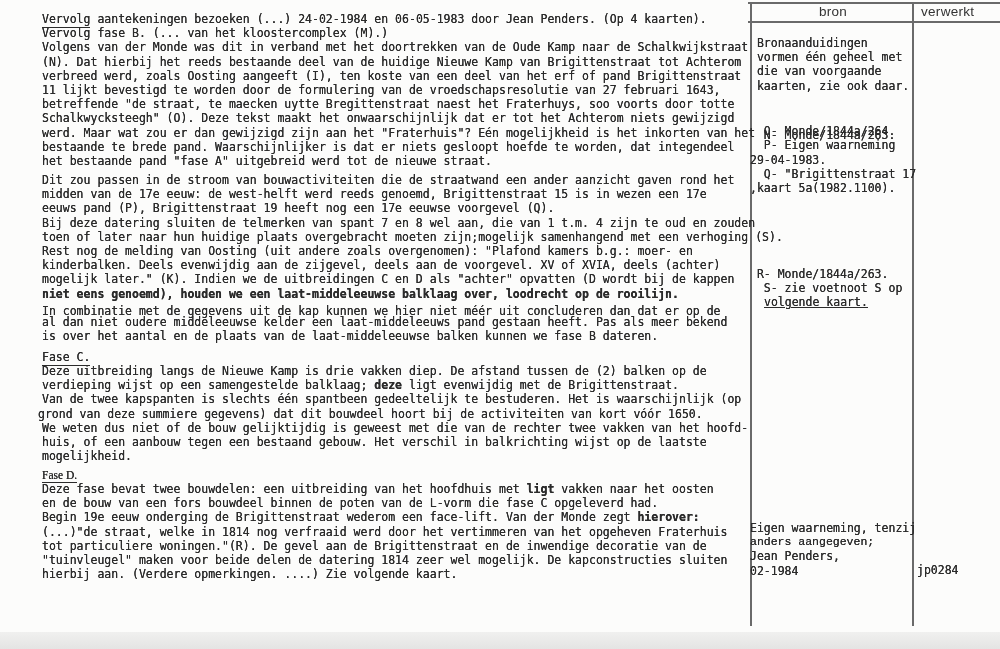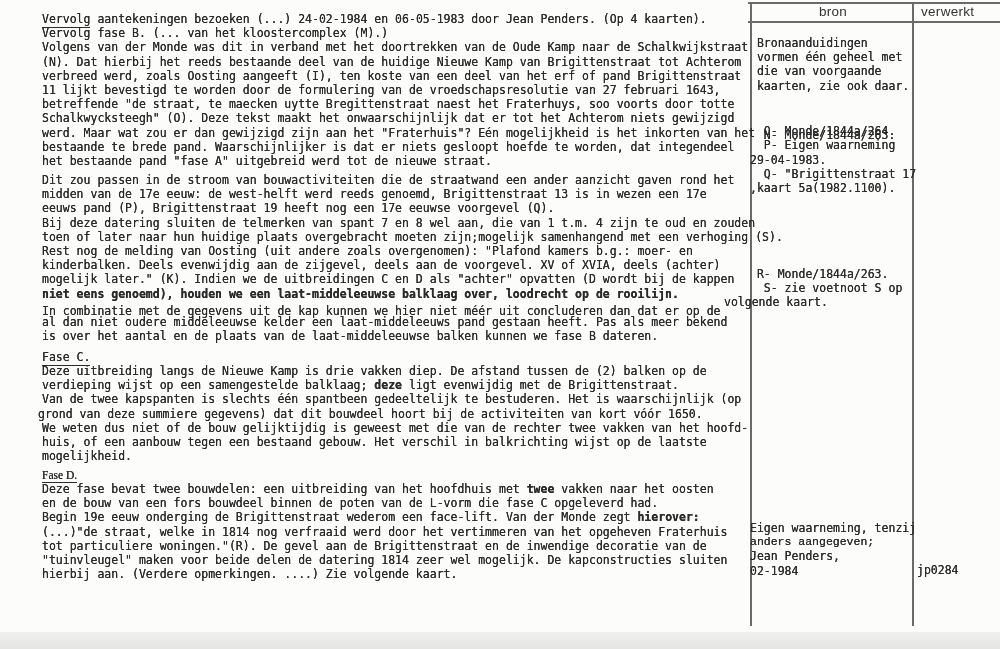--- a/index.html
+++ b/index.html
@@ -76,60 +76,60 @@
       <div class="tline" style="top: 40.4px; left: 42px;"><span>Volgens van der Monde was dit in verband met het doortrekken van de Oude Kamp naar de Schalkwijkstraat</span></div>
       <div class="tline" style="top: 54.6px; left: 42px;"><span>(N). Dat hierbij het reeds bestaande deel van de huidige Nieuwe Kamp van Brigittenstraat tot Achterom</span></div>
       <div class="tline" style="top: 68.8px; left: 42px;"><span>verbreed werd, zoals Oosting aangeeft (I), ten koste van een deel van het erf of pand Brigittenstraat</span></div>
       <div class="tline" style="top: 83px; left: 42px;"><span>11 lijkt bevestigd te worden door de formulering van de vroedschapsresolutie van 27 februari 1643,</span></div>
       <div class="tline" style="top: 97.2px; left: 42px;"><span>betreffende "de straat, te maecken uytte Bregittenstraat naest het Fraterhuys, soo voorts door totte</span></div>
       <div class="tline" style="top: 111.4px; left: 42px;"><span>Schalkwycksteegh" (O). Deze tekst maakt het onwaarschijnlijk dat er tot het Achterom niets gewijzigd</span></div>
       <div class="tline" style="top: 125.6px; left: 42px;"><span>werd. Maar wat zou er dan gewijzigd zijn aan het "Fraterhuis"? Eén mogelijkheid is het inkorten van het</span></div>
       <div class="tline" style="top: 139.8px; left: 42px;"><span>bestaande te brede pand. Waarschijnlijker is dat er niets gesloopt hoefde te worden, dat integendeel</span></div>
       <div class="tline" style="top: 154px; left: 42px;"><span>het bestaande pand "fase A" uitgebreid werd tot de nieuwe straat.</span></div>
       <div class="tline" style="top: 173px; left: 42px;"><span>Dit zou passen in de stroom van bouwactiviteiten die de straatwand een ander aanzicht gaven rond het</span></div>
-      <div class="tline" style="top: 187.2px; left: 42px;"><span>midden van de 17e eeuw: de west-helft werd reeds genoemd, Brigittenstraat 13 is in wezen een 17e</span></div>
+      <div class="tline" style="top: 187.2px; left: 42px;"><span>midden van de 17e eeuw: de west-helft werd reeds genoemd, Brigittenstraat 15 is in wezen een 17e</span></div>
       <div class="tline" style="top: 201.4px; left: 42px;"><span>eeuws pand (P), Brigittenstraat 19 heeft nog een 17e eeuwse voorgevel (Q).</span></div>
       <div class="tline" style="top: 215.6px; left: 42px;"><span>Bij deze datering sluiten de telmerken van spant 7 en 8 wel aan, die van 1 t.m. 4 zijn te oud en zouden</span></div>
       <div class="tline" style="top: 229.8px; left: 42px;"><span>toen of later naar hun huidige plaats overgebracht moeten zijn;mogelijk samenhangend met een verhoging (S).</span></div>
       <div class="tline" style="top: 244px; left: 42px;"><span>Rest nog de melding van Oosting (uit andere zoals overgenomen): "Plafond kamers b.g.: moer- en</span></div>
       <div class="tline" style="top: 258.2px; left: 42px;"><span>kinderbalken. Deels evenwijdig aan de zijgevel, deels aan de voorgevel. XV of XVIA, deels (achter)</span></div>
       <div class="tline" style="top: 272.4px; left: 42px;"><span>mogelijk later." (K). Indien we de uitbreidingen C en D als "achter" opvatten (D wordt bij de kappen</span></div>
       <div class="tline" style="top: 286.6px; left: 42px; font-weight: bold;"><span>niet eens genoemd), houden we een laat-middeleeuwse balklaag over, loodrecht op de rooilijn.</span></div>
       <div class="tline" style="top: 304px; left: 42px;"><span>In combinatie met de gegevens uit de kap kunnen we hier niet méér uit concluderen dan dat er op de</span></div>
       <div class="tline" style="top: 315px; left: 42px;"><span>al dan niet oudere middeleeuwse kelder een laat-middeleeuws pand gestaan heeft. Pas als meer bekend</span></div>
       <div class="tline" style="top: 329.2px; left: 42px;"><span>is over het aantal en de plaats van de laat-middeleeuwse balken kunnen we fase B dateren.</span></div>
       <div class="tline" style="top: 350px; left: 42px;"><span class="run-u">Fase C.</span></div>
       <div class="tline" style="top: 364px; left: 42px;"><span>Deze uitbreiding langs de Nieuwe Kamp is drie vakken diep. De afstand tussen de (2) balken op de</span></div>
       <div class="tline" style="top: 378.2px; left: 42px;"><span>verdieping wijst op een samengestelde balklaag; </span><span class="run-b">deze</span><span> ligt evenwijdig met de Brigittenstraat.</span></div>
       <div class="tline" style="top: 392.4px; left: 42px;"><span>Van de twee kapspanten is slechts één spantbeen gedeeltelijk te bestuderen. Het is waarschijnlijk (op</span></div>
       <div class="tline" style="top: 406.6px; left: 38px;"><span>grond van deze summiere gegevens) dat dit bouwdeel hoort bij de activiteiten van kort vóór 1650.</span></div>
       <div class="tline" style="top: 420.8px; left: 42px;"><span>We weten dus niet of de bouw gelijktijdig is geweest met die van de rechter twee vakken van het hoofd-</span></div>
       <div class="tline" style="top: 435px; left: 42px;"><span>huis, of een aanbouw tegen een bestaand gebouw. Het verschil in balkrichting wijst op de laatste</span></div>
       <div class="tline" style="top: 449.2px; left: 42px;"><span>mogelijkheid.</span></div>
       <div class="tline" style="top: 468px; left: 42px; font-family: Liberation Serif, serif;"><span class="run-u">Fase D.</span></div>
-      <div class="tline" style="top: 482px; left: 42px;"><span>Deze fase bevat twee bouwdelen: een uitbreiding van het hoofdhuis met </span><span class="run-b">twee</span><span> vakken naar het oosten</span></div>
+      <div class="tline" style="top: 482px; left: 42px;"><span>Deze fase bevat twee bouwdelen: een uitbreiding van het hoofdhuis met </span><span class="run-b">ligt</span><span> vakken naar het oosten</span></div>
       <div class="tline" style="top: 496.2px; left: 42px;"><span>en de bouw van een fors bouwdeel binnen de poten van de L-vorm die fase C opgeleverd had.</span></div>
       <div class="tline" style="top: 510.4px; left: 42px;"><span>Begin 19e eeuw onderging de Brigittenstraat wederom een face-lift. Van der Monde zegt </span><span class="run-b">hierover:</span></div>
       <div class="tline" style="top: 524.6px; left: 42px;"><span>(...)"de straat, welke in 1814 nog verfraaid werd door het vertimmeren van het opgeheven Fraterhuis</span></div>
       <div class="tline" style="top: 538.8px; left: 42px;"><span>tot particuliere woningen."(R). De gevel aan de Brigittenstraat en de inwendige decoratie van de</span></div>
       <div class="tline" style="top: 553px; left: 42px;"><span>"tuinvleugel" maken voor beide delen de datering 1814 zeer wel mogelijk. De kapconstructies sluiten</span></div>
       <div class="tline" style="top: 567.2px; left: 42px;"><span>hierbij aan. (Verdere opmerkingen. ....) Zie volgende kaart.</span></div>
       <div class="tline" style="top: 36px; left: 750px;"><span> Bronaanduidingen</span></div>
       <div class="tline" style="top: 50.2px; left: 750px;"><span> vormen één geheel met</span></div>
       <div class="tline" style="top: 64.4px; left: 750px;"><span> die van voorgaande</span></div>
       <div class="tline" style="top: 78.6px; left: 750px;"><span> kaarten, zie ook daar.</span></div>
       <div class="tline" style="top: 110px; left: 750px; margin-top: 18px;"><span>  N- Monde/1844a/263.</span></div>
       <div class="tline" style="top: 124.2px; left: 750px;"><span>  O- Monde/1844a/264.</span></div>
       <div class="tline" style="top: 138.4px; left: 750px;"><span>  P- Eigen waarneming</span></div>
       <div class="tline" style="top: 152.6px; left: 750px;"><span>29-04-1983.</span></div>
       <div class="tline" style="top: 166.8px; left: 750px;"><span>  Q- "Brigittenstraat 17</span></div>
       <div class="tline" style="top: 181px; left: 750px;"><span>,kaart 5a(1982.1100).</span></div>
       <div class="tline" style="top: 267px; left: 750px;"><span> R- Monde/1844a/263.</span></div>
       <div class="tline" style="top: 281.2px; left: 750px;"><span>  S- zie voetnoot S op</span></div>
-      <div class="tline" style="top: 295.4px; left: 724px;"><span>volgende kaart.</span></div>
+      <div class="tline" style="top: 295.4px; left: 764px; text-decoration: underline;"><span>volgende kaart.</span></div>
       <div class="tline" style="top: 521px; left: 750px;"><span>Eigen waarneming, tenzij</span></div>
       <div class="tline" style="top: 535.2px; left: 750px; font-family: Liberation Mono, monospace;"><span>anders aangegeven;</span></div>
       <div class="tline" style="top: 549.4px; left: 750px;"><span>Jean Penders,</span></div>
       <div class="tline" style="top: 563.6px; left: 750px;"><span>02-1984</span></div>
       <div class="tline" style="top: 563px; left: 917px;"><span>jp0284</span></div>
     </div>
 
 </div>
 
 <div class="scan-edge"></div>

